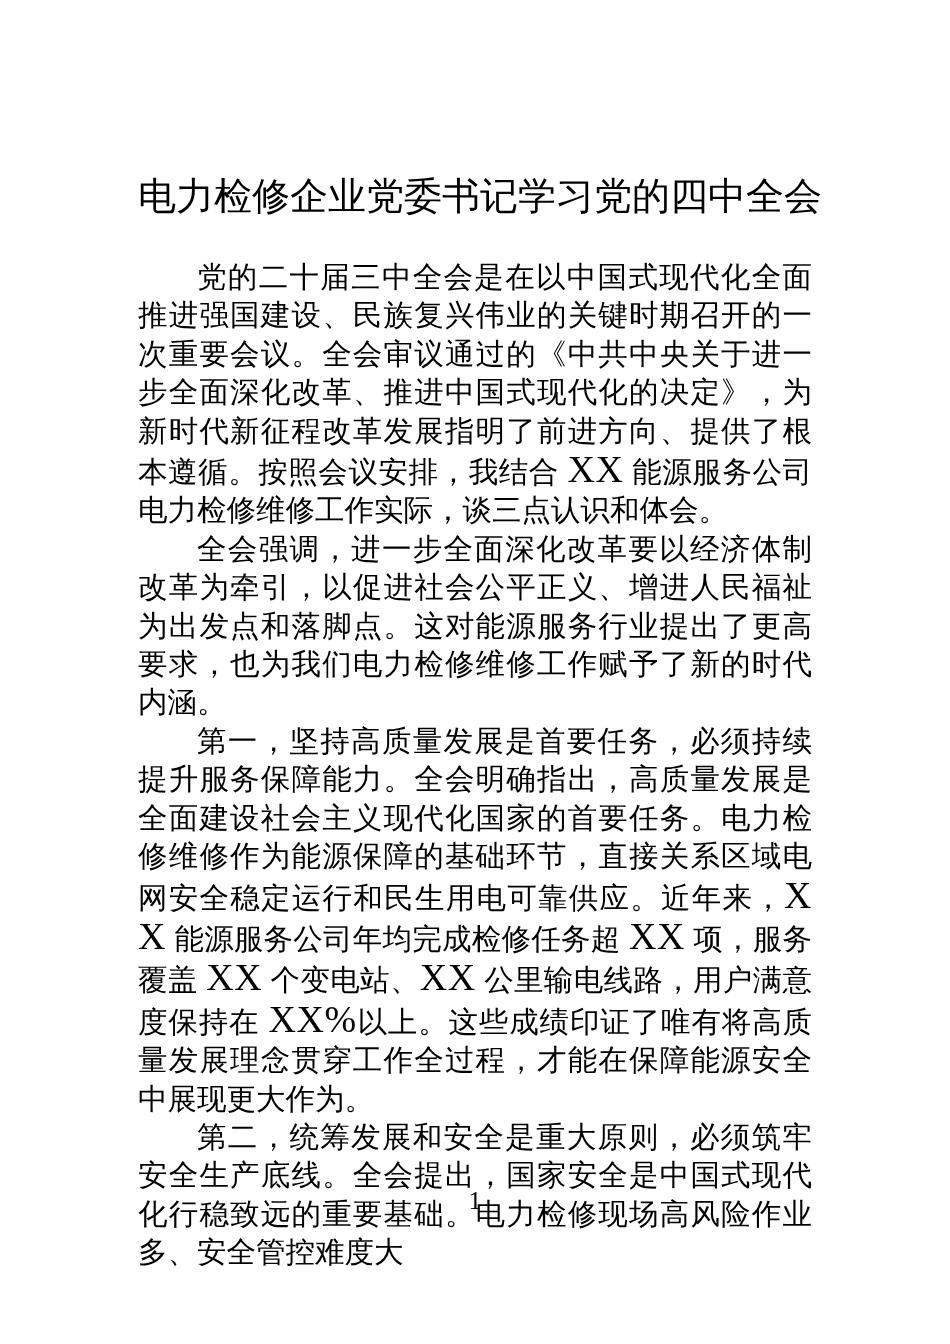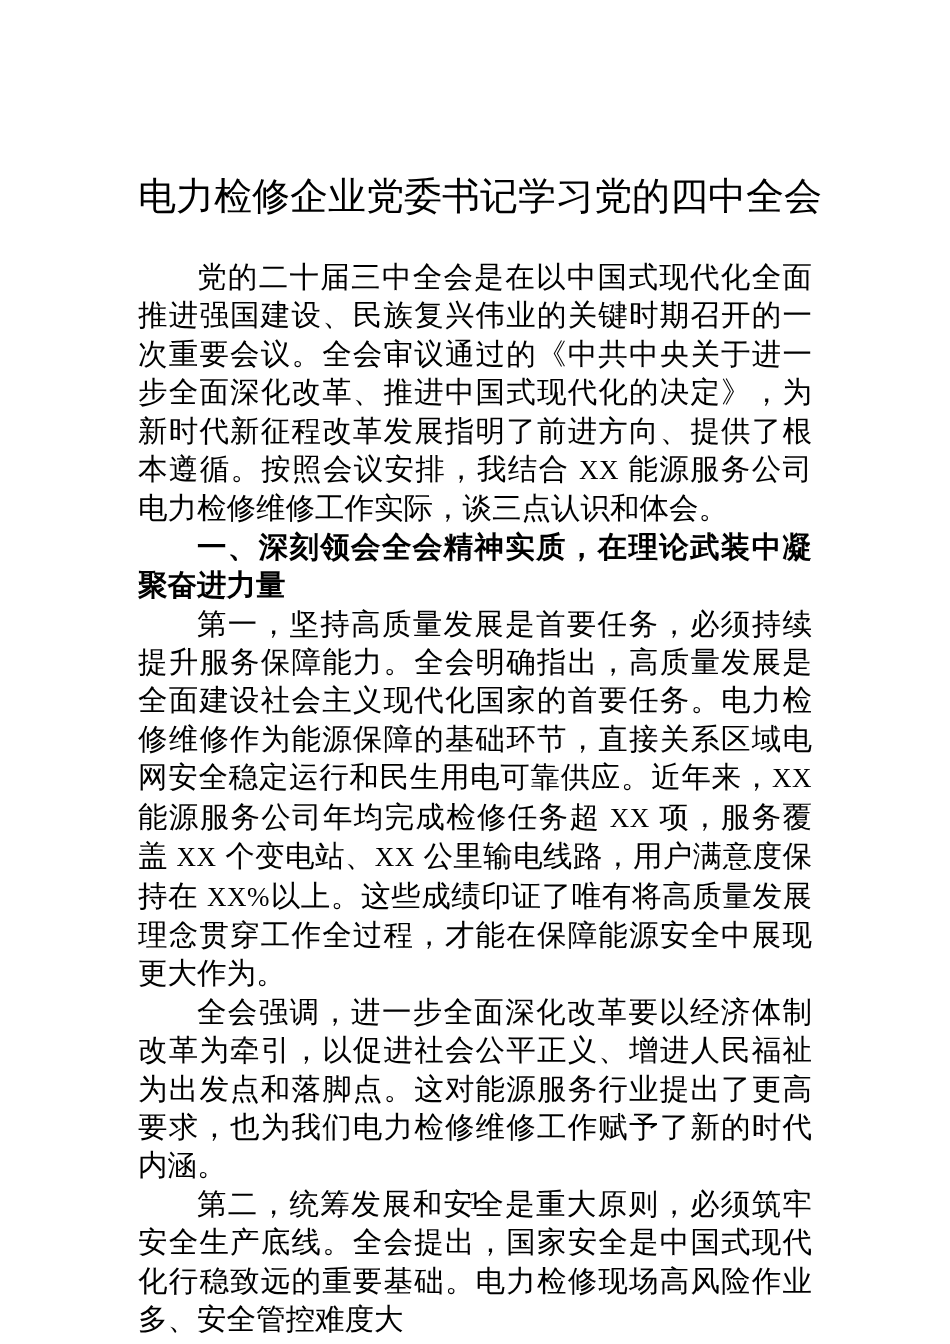--- a/index.html
+++ b/index.html
@@ -59,21 +59,21 @@
     font-weight: normal;
     word-break: break-all;
   }
 
   .para.heading {
     font-weight: bold;
   }
 
   .lat {
     font-family: "Liberation Serif", "DejaVu Serif", serif;
-    font-size: 27px;
+    font-size: 38px;
     letter-spacing: 0.5px;
   }
 
   .page-number {
     position: absolute;
     left: 0;
     top: 1186px;
     width: 950px;
     text-align: center;
     font-family: "Liberation Serif", "DejaVu Serif", serif;
@@ -88,25 +88,24 @@
 <div class="page">
 
   <div class="doc-body">
 
     <h1 class="doc-title">
       <span class="tline">电力检修企业党委书记学习党的四中全会</span>
     </h1>
 
     <p class="para">党的二十届三中全会是在以中国式现代化全面推进强国建设、民族复兴伟业的关键时期召开的一次重要会议。全会审议通过的《中共中央关于进一步全面深化改革、推进中国式现代化的决定》，为新时代新征程改革发展指明了前进方向、提供了根本遵循。按照会议安排，我结合 <span class="lat">XX</span> 能源服务公司电力检修维修工作实际，谈三点认识和体会。</p>
 
-    <p class="para heading">一、深刻领会全会精神实质，在理论武装中凝聚奋进力量</p>
+
+    <p class="para">全会强调，进一步全面深化改革要以经济体制改革为牵引，以促进社会公平正义、增进人民福祉为出发点和落脚点。这对能源服务行业提出了更高要求，也为我们电力检修维修工作赋予了新的时代内涵。</p>
 
     <p class="para">第一，坚持高质量发展是首要任务，必须持续提升服务保障能力。全会明确指出，高质量发展是全面建设社会主义现代化国家的首要任务。电力检修维修作为能源保障的基础环节，直接关系区域电网安全稳定运行和民生用电可靠供应。近年来，<span class="lat">XX</span> 能源服务公司年均完成检修任务超 <span class="lat">XX</span> 项，服务覆盖 <span class="lat">XX</span> 个变电站、<span class="lat">XX</span> 公里输电线路，用户满意度保持在 <span class="lat">XX%</span>以上。这些成绩印证了唯有将高质量发展理念贯穿工作全过程，才能在保障能源安全中展现更大作为。</p>
-
-    <p class="para">全会强调，进一步全面深化改革要以经济体制改革为牵引，以促进社会公平正义、增进人民福祉为出发点和落脚点。这对能源服务行业提出了更高要求，也为我们电力检修维修工作赋予了新的时代内涵。</p>
 
     <p class="para">第二，统筹发展和安全是重大原则，必须筑牢安全生产底线。全会提出，国家安全是中国式现代化行稳致远的重要基础。电力检修现场高风险作业多、安全管控难度大</p>
 
   </div>
 
   <div class="page-number">1</div>
 
 </div>
 
 </body></html>

